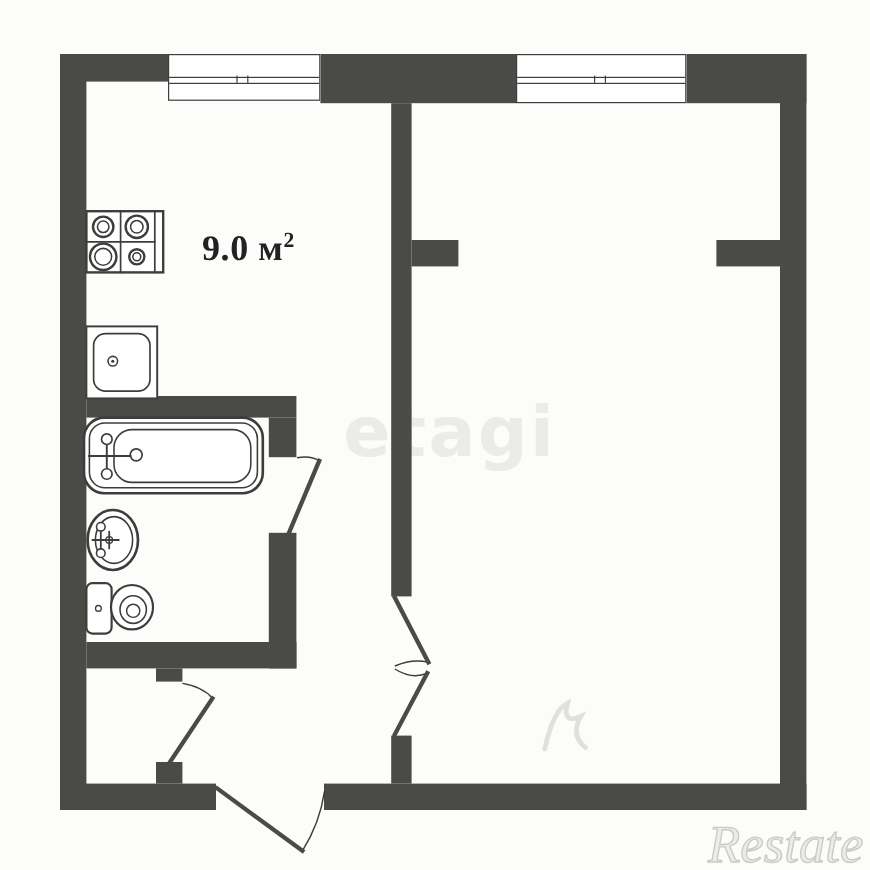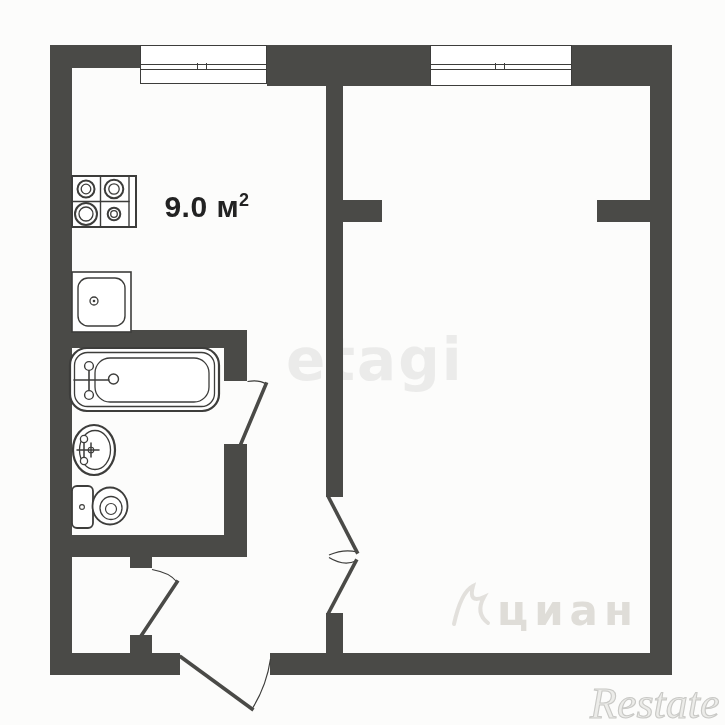--- a/index.html
+++ b/index.html
@@ -10,21 +10,21 @@
   .plan{position:relative;width:725px;height:725px;background:var(--bg,#fcfcfb);
         overflow:hidden;font-family:"Liberation Sans",sans-serif;}
   .wall{position:absolute;background:var(--wall,#4a4a47);z-index:4;}
   .window{position:absolute;background:#fff;border:1.5px solid var(--line,#3d3d3b);
           box-sizing:border-box;z-index:5;}
   .win-line{position:absolute;left:0;right:0;height:0;border-top:1.5px solid var(--line,#3d3d3b);}
   .win-tick{position:absolute;width:8px;height:6px;border-left:1.5px solid var(--line,#3d3d3b);
             border-right:1.5px solid var(--line,#3d3d3b);}
   .area-label{position:absolute;left:157px;top:190px;width:100px;text-align:center;
               z-index:6;color:var(--label,#222);font-size:30px;font-weight:600;
-              letter-spacing:0.5px;white-space:nowrap;}
+              letter-spacing:0.5px;white-space:nowrap;font-family:Liberation Serif, serif;}
   .area-label sup{font-size:0.6em;vertical-align:super;}
   .fixtures{position:absolute;left:0;top:0;z-index:6;pointer-events:none;}
   .s{stroke:var(--line,#3d3d3b);fill:none;stroke-linecap:round;}
   .sf{stroke:var(--line,#3d3d3b);fill:#ffffff;}
   .fdot{fill:var(--line,#3d3d3b);stroke:none;}
   .leaf{stroke:var(--wall,#4a4a47);stroke-width:3.6;fill:none;stroke-linecap:square;}
   .arc{stroke:var(--line,#3d3d3b);stroke-width:1.2;fill:none;}
   .wm-etagi{position:absolute;left:286px;top:326px;z-index:1;
             font-family:"DejaVu Sans",sans-serif;font-weight:bold;font-size:58px;
             letter-spacing:2px;color:var(--wm-etagi,#ebebea);}
@@ -38,21 +38,20 @@
 </style>
 </head>
 <body>
 
 <div class="plan">
 
   <div class="wm-etagi">etagi</div>
   <svg class="cian-logo" width="46" height="50" viewBox="0 0 46 50">
     <path d="M6 44 Q13 12 25 6 Q20 24 36 17 Q27 33 40 43" fill="none" stroke="rgba(188,183,174,0.4)" stroke-width="4" stroke-linecap="round"></path>
   </svg>
-  <div class="wm-cian">циан</div>
   <div class="wm-restate">Restate</div>
 
   <div class="wall" style="left:50px;top:45px;width:22px;height:630px"></div>
   <div class="wall" style="left:50px;top:45px;width:90px;height:23px"></div>
   <div class="wall" style="left:267px;top:45px;width:163px;height:41px"></div>
   <div class="wall" style="left:572px;top:45px;width:100px;height:41px"></div>
   <div class="wall" style="left:650px;top:45px;width:22px;height:630px"></div>
   <div class="wall" style="left:50px;top:653px;width:130px;height:22px"></div>
   <div class="wall" style="left:270px;top:653px;width:402px;height:22px"></div>
 

